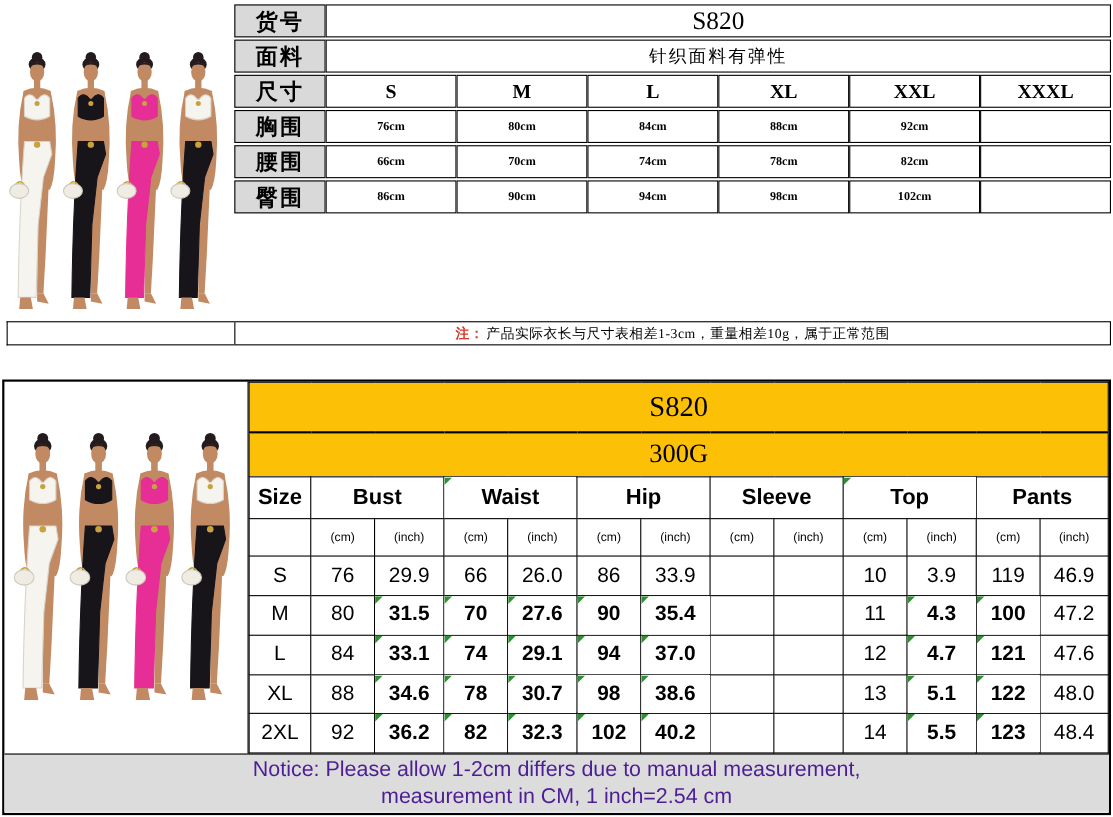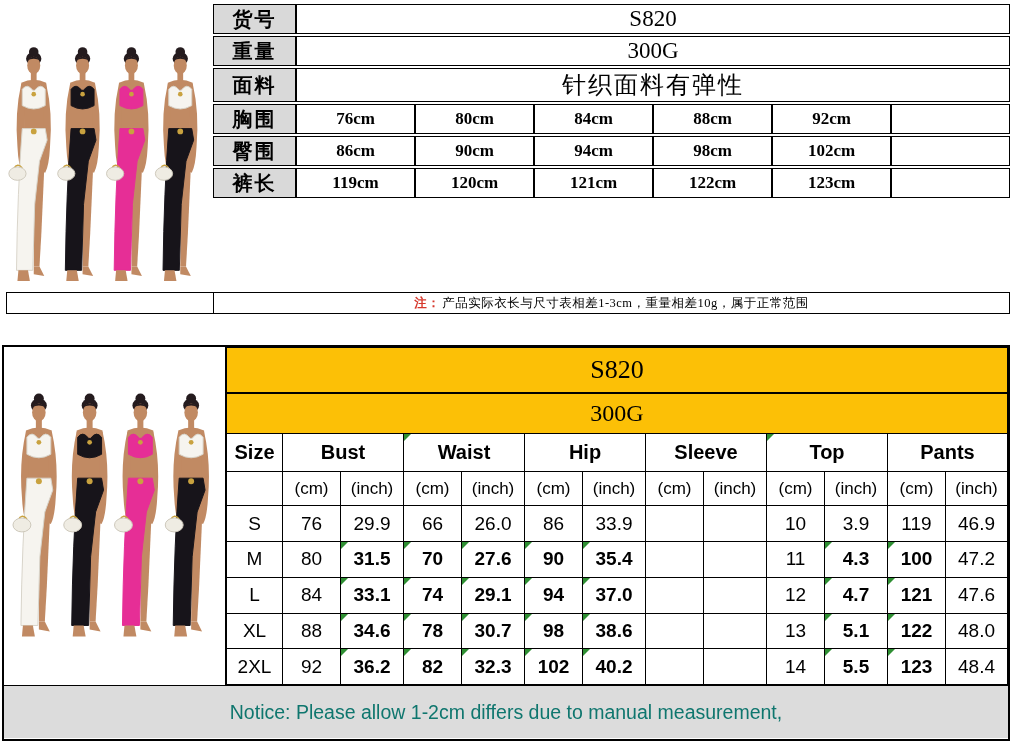--- a/index.html
+++ b/index.html
@@ -15,23 +15,23 @@
     position:absolute;left:213px;top:2px;width:797px;
     border-collapse:separate;border-spacing:0 2px;table-layout:fixed;
   }
   .t-top th,.t-top td{
     border:1px solid var(--border);height:28px;padding:0;text-align:center;
     vertical-align:middle;overflow:hidden;white-space:nowrap;
   }
   .t-top th{background:var(--gray);font-size:20px;font-weight:700;letter-spacing:2px;}
   .t-top td{background:#fff;}
   .t-top .big{font-size:23px;}
-  .t-top .fabric{font-size:24px;letter-spacing:2px;}
+  .t-top .fabric{font-size:16px;letter-spacing:2px;}
   .t-top .sizecell{background:#fff;font-weight:700;font-size:18px;letter-spacing:0;}
-  .t-top .val{font-size:17px;font-weight:600;text-align:center;}
+  .t-top .val{font-size:11px;font-weight:600;text-align:center;}
   .note-row{position:absolute;left:6px;top:292px;width:1004px;height:22px;display:flex;}
   .note-spacer{width:207px;border:1px solid var(--border);border-right:none;background:#fff;box-sizing:border-box;}
   .note-cell{flex:1;border:1px solid var(--border);background:#fff;box-sizing:border-box;
     display:flex;align-items:center;justify-content:center;font-size:12.5px;letter-spacing:.5px;}
   .note-red{color:var(--red);font-weight:700;margin-right:2px;}
   
   .bottom-box{
     position:absolute;left:2px;top:345px;width:1008px;height:396px;
     border:2px solid var(--border);box-sizing:border-box;background:#fff;
   }
@@ -44,31 +44,31 @@
   }
   .t-bot th,.t-bot td{
     border:1px solid var(--border);padding:0;text-align:center;vertical-align:middle;
     overflow:hidden;white-space:nowrap;background:#fff;
   }
   .t-bot tr.title-row td{background:var(--yellow);height:39px;font-size:26px;
     font-family:"Liberation Serif","DejaVu Serif",serif;border-bottom:2px solid var(--border);}
   .t-bot tr.subtitle-row td{background:var(--yellow);height:35px;font-size:24px;
     font-family:"Liberation Serif","DejaVu Serif",serif;}
   .t-bot tr.group-row th{height:33px;font-size:20px;font-weight:700;}
-  .t-bot tr.unit-row td{height:30px;font-size:17px;text-align:center;}
+  .t-bot tr.unit-row td{height:30px;font-size:11px;text-align:center;}
   .t-bot tr.data-row td{height:31px;font-size:19px;}
   .t-bot td.tri,.t-bot th.tri{position:relative;font-weight:bold;}
   .t-bot td.tri::before,.t-bot th.tri::before{
     content:"";position:absolute;left:0;top:0;width:0;height:0;
     border-top:7px solid var(--green);border-right:7px solid transparent;
   }
   .notice{
     height:52px;border-top:1px solid var(--border);background:var(--noticegray);
     display:flex;flex-direction:column;align-items:center;justify-content:center;
-    font-family:"Liberation Sans","DejaVu Sans",sans-serif;font-size:19.5px;color:#0f766e;line-height:25px;
+    font-family:"Liberation Sans","DejaVu Sans",sans-serif;font-size:19.5px;color:#4c1d95;line-height:25px;
   }
 </style>
 </head>
 <body>
 
 <div class="canvas">
 
   <div class="top-section">
     <div class="photo photo-top" id="photo-top">
         <svg width="204" height="262" viewBox="0 0 213 248" preserveAspectRatio="xMidYMid meet">
@@ -164,53 +164,58 @@
           <col>
           <col>
           <col>
       </colgroup>
       <tbody>
         <tr>
           <th>货号</th>
           <td colspan="6" class="big">S820</td>
         </tr>
         <tr>
-          <th>重量</th>
-          <td colspan="6" class="big">300G</td>
-        </tr>
-        <tr>
           <th>面料</th>
           <td colspan="6" class="big fabric">针织面料有弹性</td>
         </tr>
+        <tr id="cn-size-header">
+          <th>尺寸</th>
+        <td class="sizecell">S</td>
+            <td class="sizecell">M</td>
+            <td class="sizecell">L</td>
+            <td class="sizecell">XL</td>
+            <td class="sizecell">XXL</td>
+            <td class="sizecell">XXXL</td>
+          </tr>
 
       <tr>
             <th>胸围</th>
             <td class="val">76cm</td>
             <td class="val">80cm</td>
             <td class="val">84cm</td>
             <td class="val">88cm</td>
             <td class="val">92cm</td>
             <td class="val"></td>
           </tr>
           <tr>
+            <th>腰围</th>
+            <td class="val">66cm</td>
+            <td class="val">70cm</td>
+            <td class="val">74cm</td>
+            <td class="val">78cm</td>
+            <td class="val">82cm</td>
+            <td class="val"></td>
+          </tr>
+          <tr>
             <th>臀围</th>
             <td class="val">86cm</td>
             <td class="val">90cm</td>
             <td class="val">94cm</td>
             <td class="val">98cm</td>
             <td class="val">102cm</td>
-            <td class="val"></td>
-          </tr>
-          <tr>
-            <th>裤长</th>
-            <td class="val">119cm</td>
-            <td class="val">120cm</td>
-            <td class="val">121cm</td>
-            <td class="val">122cm</td>
-            <td class="val">123cm</td>
             <td class="val"></td>
           </tr>
         </tbody>
     </table>
 
     <div class="note-row">
       <div class="note-spacer"></div>
       <div class="note-cell">
         <span class="note-red">注：</span>
         <span>产品实际衣长与尺寸表相差1-3cm，重量相差10g，属于正常范围</span>
@@ -427,15 +432,16 @@
               <td class="tri">5.5</td>
               <td class="tri">123</td>
               <td>48.4</td>
             </tr>
           </tbody>
       </table>
     </div>
 
     <div class="notice">
       <div>Notice: Please allow 1-2cm differs due to manual measurement,</div>
+      <div>measurement in CM, 1 inch=2.54 cm</div>
     </div>
   </div>
 </div>
 
 </body></html>

